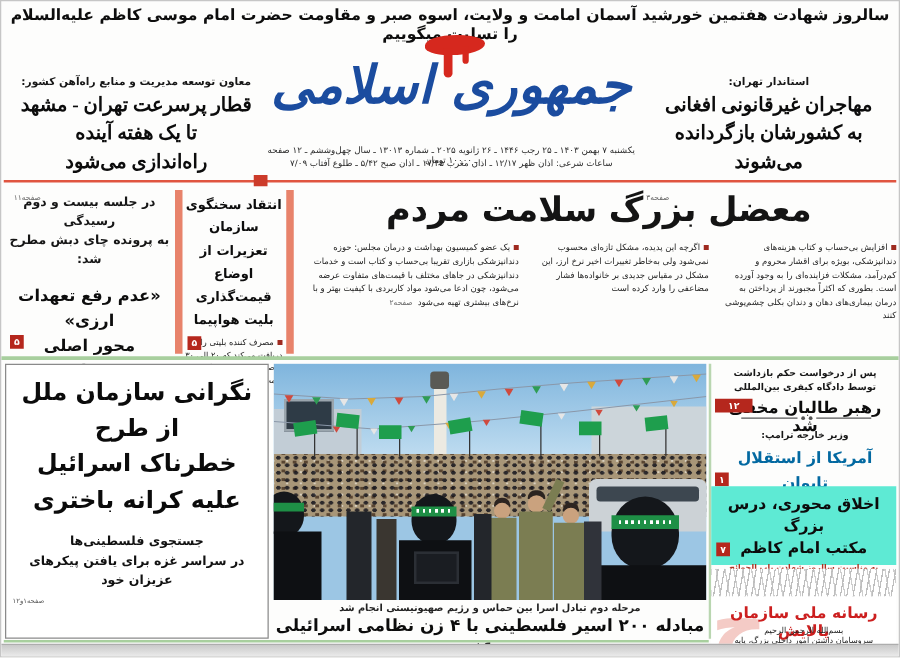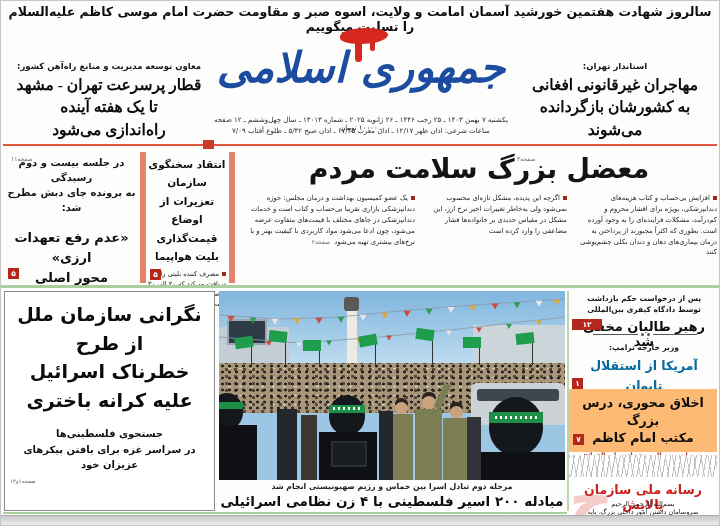--- a/index.html
+++ b/index.html
@@ -108,21 +108,21 @@
 
   
   .sb1 { position:absolute; left:570px; top:292px; width:146px; text-align:center; }
   .sb1 .kicker, .sb2 .kicker { font-size:7.5px; line-height:1.5; }
   .sb1 .hl { font-size:13px; font-weight:bold; margin-top:3px; color:#0c0c0c; }
   .sb-div { position:absolute; left:592px; top:332px; width:104px; display:flex; align-items:center; gap:3px; }
   .sb-div .ln { flex:1; height:1px; background:#555; }
   .sb-div .dot { width:3px; height:3px; border-radius:50%; background:#555; }
   .sb2 { position:absolute; left:570px; top:341px; width:146px; text-align:center; }
   .sb2 .hl { font-size:12.5px; font-weight:bold; line-height:1.55; margin-top:3px; color:#0369a1; }
-  .sb3 { position:absolute; left:568px; top:388px; width:148px; height:63px; background:#fdba74;
+  .sb3 { position:absolute; left:568px; top:388px; width:148px; height:63px; background:#5eead4;
          text-align:center; padding-top:5px; }
   .sb3 .hl { font-size:12.5px; font-weight:bold; line-height:1.4; color:#0c0c0c; }
   .sb3 .sub { font-size:6.3px; color:#b03020; margin-top:3px; line-height:1.55; font-weight:bold; }
   .sb4 { position:absolute; left:568px; top:454px; width:148px; height:60px; background:#fff; overflow:hidden; }
   .sb4-pattern { position:absolute; top:0; left:0; right:0; height:22px; opacity:.75;
     background-image:repeating-linear-gradient(100deg,#a9a9a9 0 1px, transparent 1px 5px),
                      repeating-linear-gradient(80deg,#bdbdbd 0 1px, transparent 1px 7px); }
   .sb4-watermark { position:absolute; left:0px; top:14px; font-size:62px; font-weight:bold;
     color:rgba(215,70,50,.28); line-height:1; }
   .sb4-title { position:absolute; top:27px; left:0; right:0; text-align:center;

